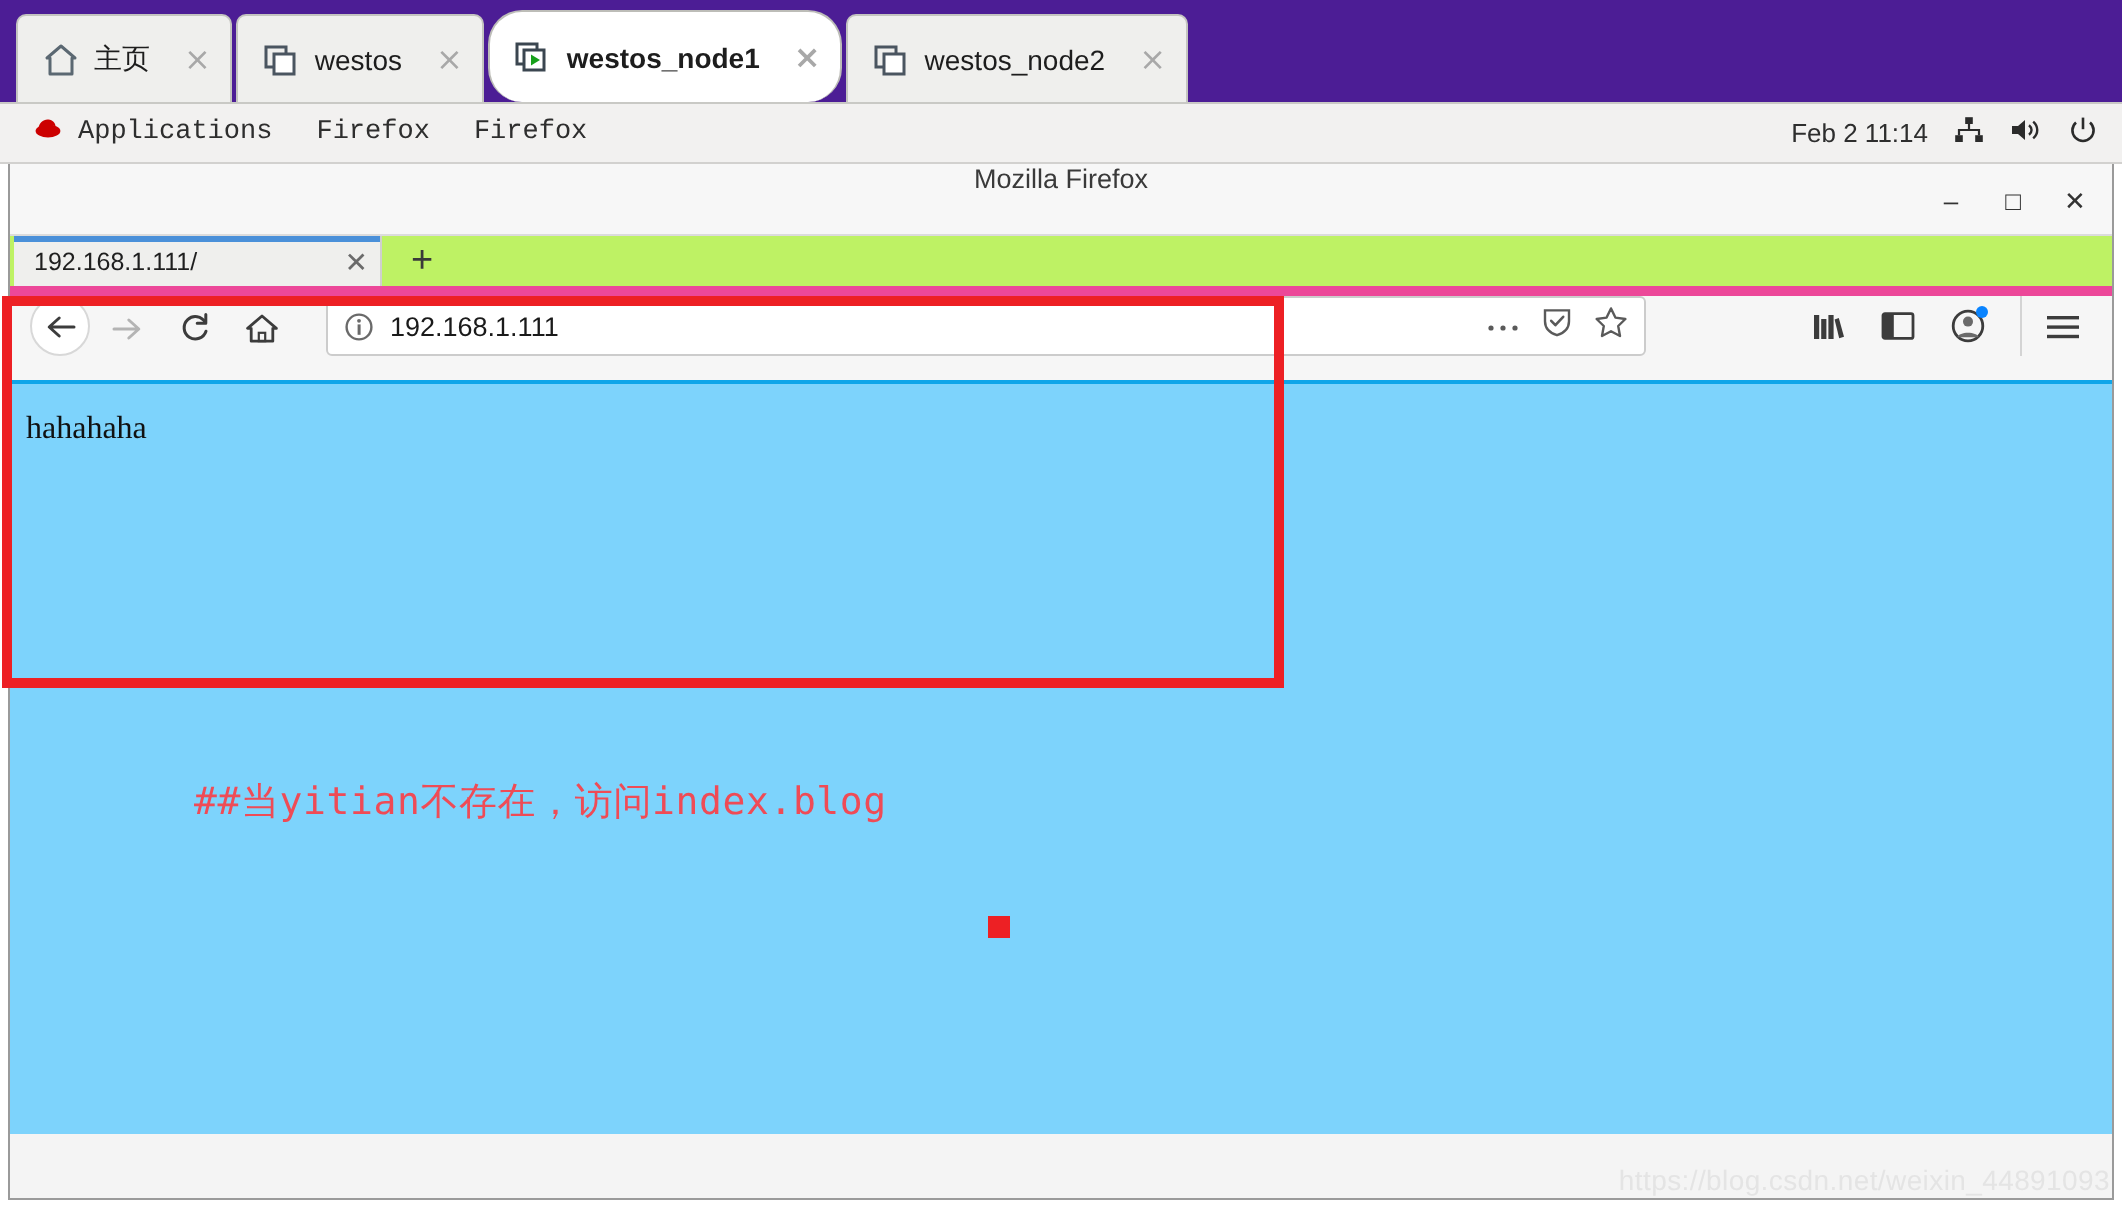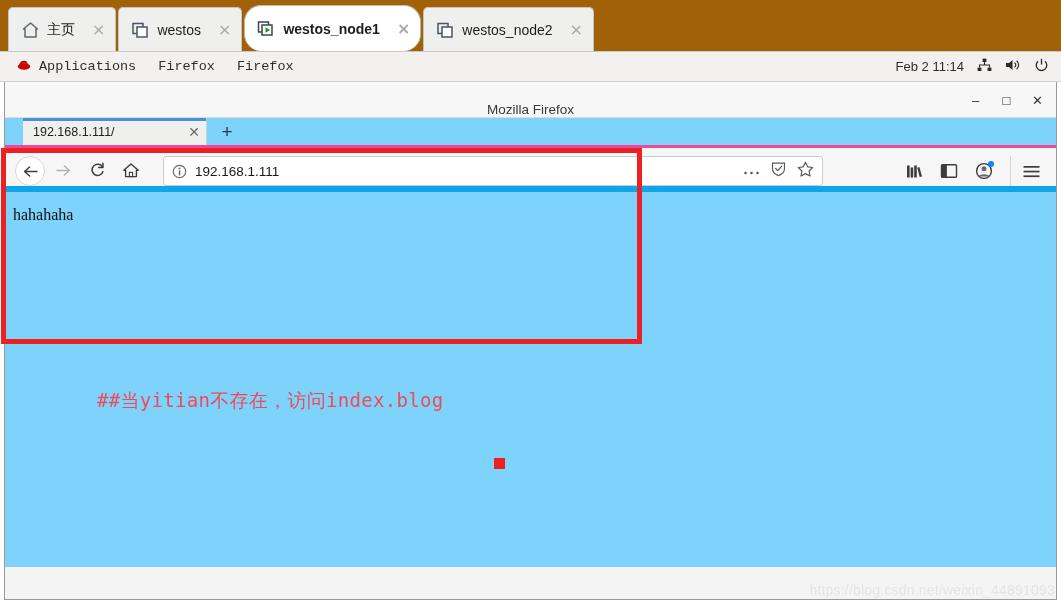--- a/index.html
+++ b/index.html
@@ -7,21 +7,21 @@
     width: 1061px; height: 604px;
     background: #ffffff;
     font-family: "Liberation Sans", sans-serif;
     overflow: hidden;
   }
   .screen { position: relative; width: 1061px; height: 604px; background: #fff; }
 
   
   .vmtabs {
     position: absolute; left: 0; top: 0; width: 1061px; height: 52px;
-    background: #a16207;
+    background: #4c1d95;
     border-bottom: 1px solid #c9c9c5;
     display: flex; align-items: flex-end;
     padding-left: 8px;
   }
   .vmtab {
     position: relative;
     height: 44px;
     display: flex; align-items: center; gap: 7px;
     padding: 0 10px 0 12px;
     margin-right: 2px;
@@ -67,36 +67,36 @@
   .ffwin {
     position: absolute; left: 4px; top: 82px; width: 1053px; height: 518px;
     background: #f4f4f4;
     border-left: 1px solid #9a9a9a;
     border-right: 1px solid #9a9a9a;
     border-bottom: 1px solid #9a9a9a;
   }
   .ff-titlebar {
     position: relative; height: 36px; background: #f7f7f7;
     border-bottom: 1px solid #dcdcdc;
-    display: flex; align-items: flex-end; justify-content: center;
+    display: flex; align-items: flex-start; justify-content: center;
     font-size: 13.5px; color: #3a3a3a;
   }
   .ff-wbtns {
     position: absolute; right: 12px; top: 0; height: 36px;
     display: flex; align-items: center; gap: 18px;
     color: #333; font-size: 13px;
   }
   .ff-wbtn { width: 13px; text-align: center; line-height: 1; }
 
   
   .ff-tabstrip {
-    height: 30px; background: #7dd3fc;
+    height: 30px; background: #bef264;
     display: flex; align-items: stretch;
-    border-bottom: 3px solid #ec4899;
-    padding-left: 18px;
+    border-bottom: 5px solid #ec4899;
+    padding-left: 2px;
   }
   .ff-tab {
     position: relative;
     width: 184px;
     background: #efefed;
     border-right: 1px solid #cfcfcd;
     display: flex; align-items: center;
     padding: 0 6px 0 10px;
     font-size: 12.5px; color: #1f1f1f;
   }
@@ -107,22 +107,22 @@
   .ff-tab .lbl { flex: 1; white-space: nowrap; overflow: hidden; }
   .ff-tab .cls { color: #6b6b6b; font-size: 14px; padding-left: 6px; }
   .ff-newtab {
     width: 40px; display: flex; align-items: center; justify-content: center;
     font-size: 19px; color: #3a3a3a; font-weight: 300;
   }
 
   
   .ff-nav {
     height: 44px; background: #f6f6f6;
-    border-bottom: 6px solid #0ea5e9;
-    display: flex; align-items: flex-end; padding: 0 10px;
+    border-bottom: 2px solid #0ea5e9;
+    display: flex; align-items: flex-start; padding: 0 10px;
     gap: 2px;
   }
   .navbtn {
     width: 32px; height: 32px; display: flex; align-items: center; justify-content: center;
     color: #3c3c3c;
   }
   .navbtn.back {
     border: 1px solid #d8d8d8; border-radius: 50%; background: #fff;
     width: 30px; height: 30px;
   }

